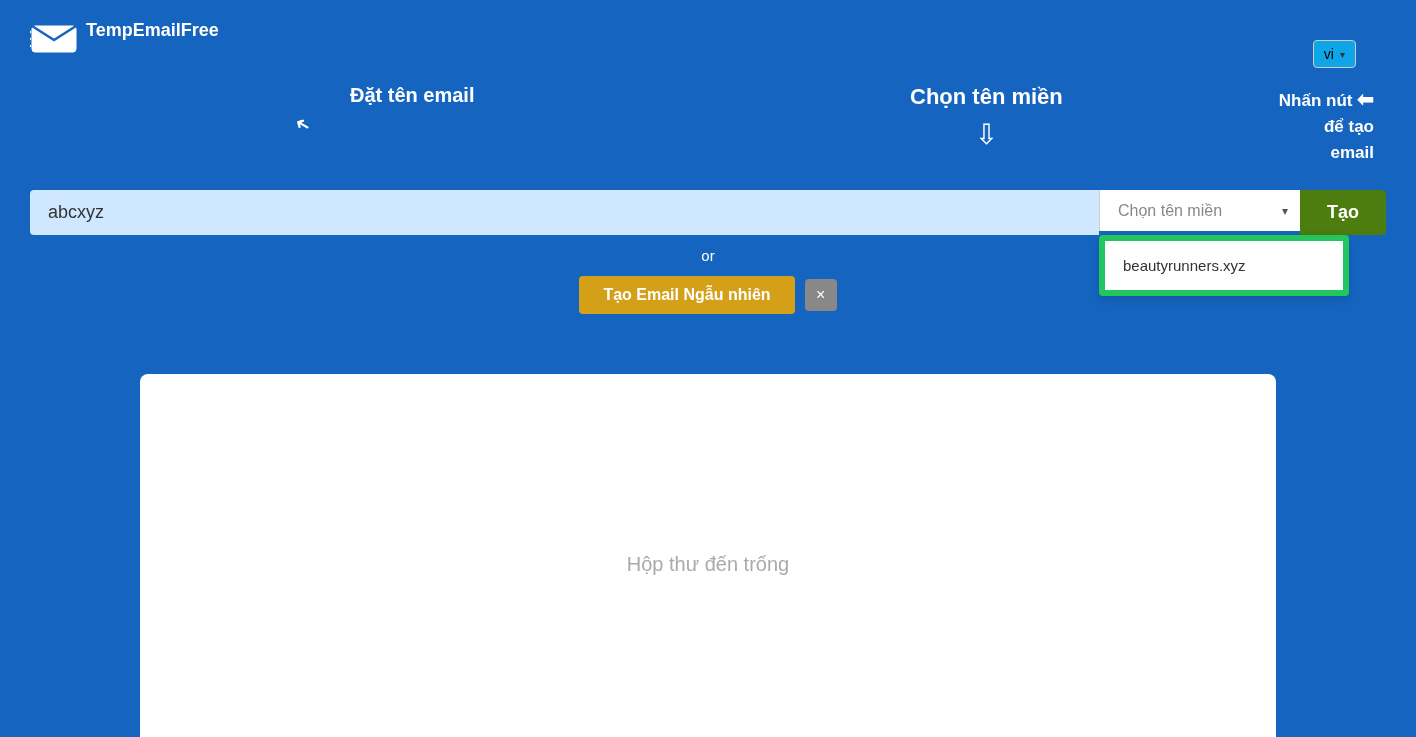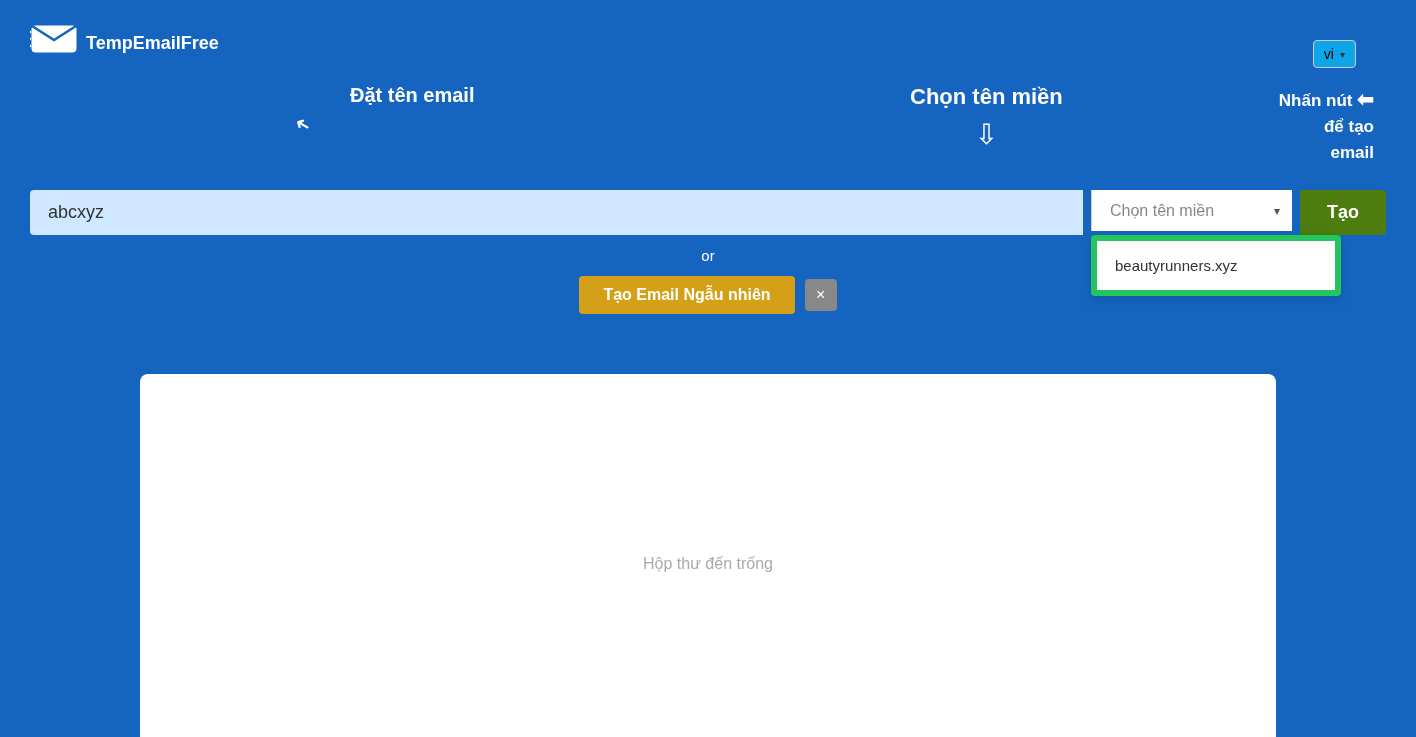--- a/index.html
+++ b/index.html
@@ -13,21 +13,21 @@
     
     .hero {
       background: #1565c0;
       padding: 20px 30px 40px 30px;
       position: relative;
     }
 
     
     .logo-area {
       display: flex;
-      align-items: flex-end;
+      align-items: flex-start;
       gap: 8px;
       margin-bottom: 30px;
     }
     .logo-icon {
       width: 48px;
       height: 34px;
       position: relative;
     }
     .logo-text {
       color: white;
@@ -172,21 +172,21 @@
       background: white;
       margin: 0 70px;
       border-radius: 8px 8px 0 0;
       min-height: 380px;
       display: flex;
       align-items: center;
       justify-content: center;
     }
     .inbox-empty-text {
       color: #aaa;
-      font-size: 16px;
+      font-size: 20px;
     }
 
     
     .hero-inner {
       position: relative;
       max-width: 1360px;
       margin: 0 auto;
     }
 
     .annotations-row {
@@ -195,21 +195,21 @@
       align-items: flex-end;
       margin-bottom: 20px;
       padding: 0 0;
       position: relative;
       min-height: 70px;
     }
 
     .controls-row {
       display: flex;
       align-items: stretch;
-      gap: 8px;
+      gap: 0;
       position: relative;
     }
 
     .domain-wrapper-relative {
       position: relative;
     }
   </style>
 </head>
 <body>
 

